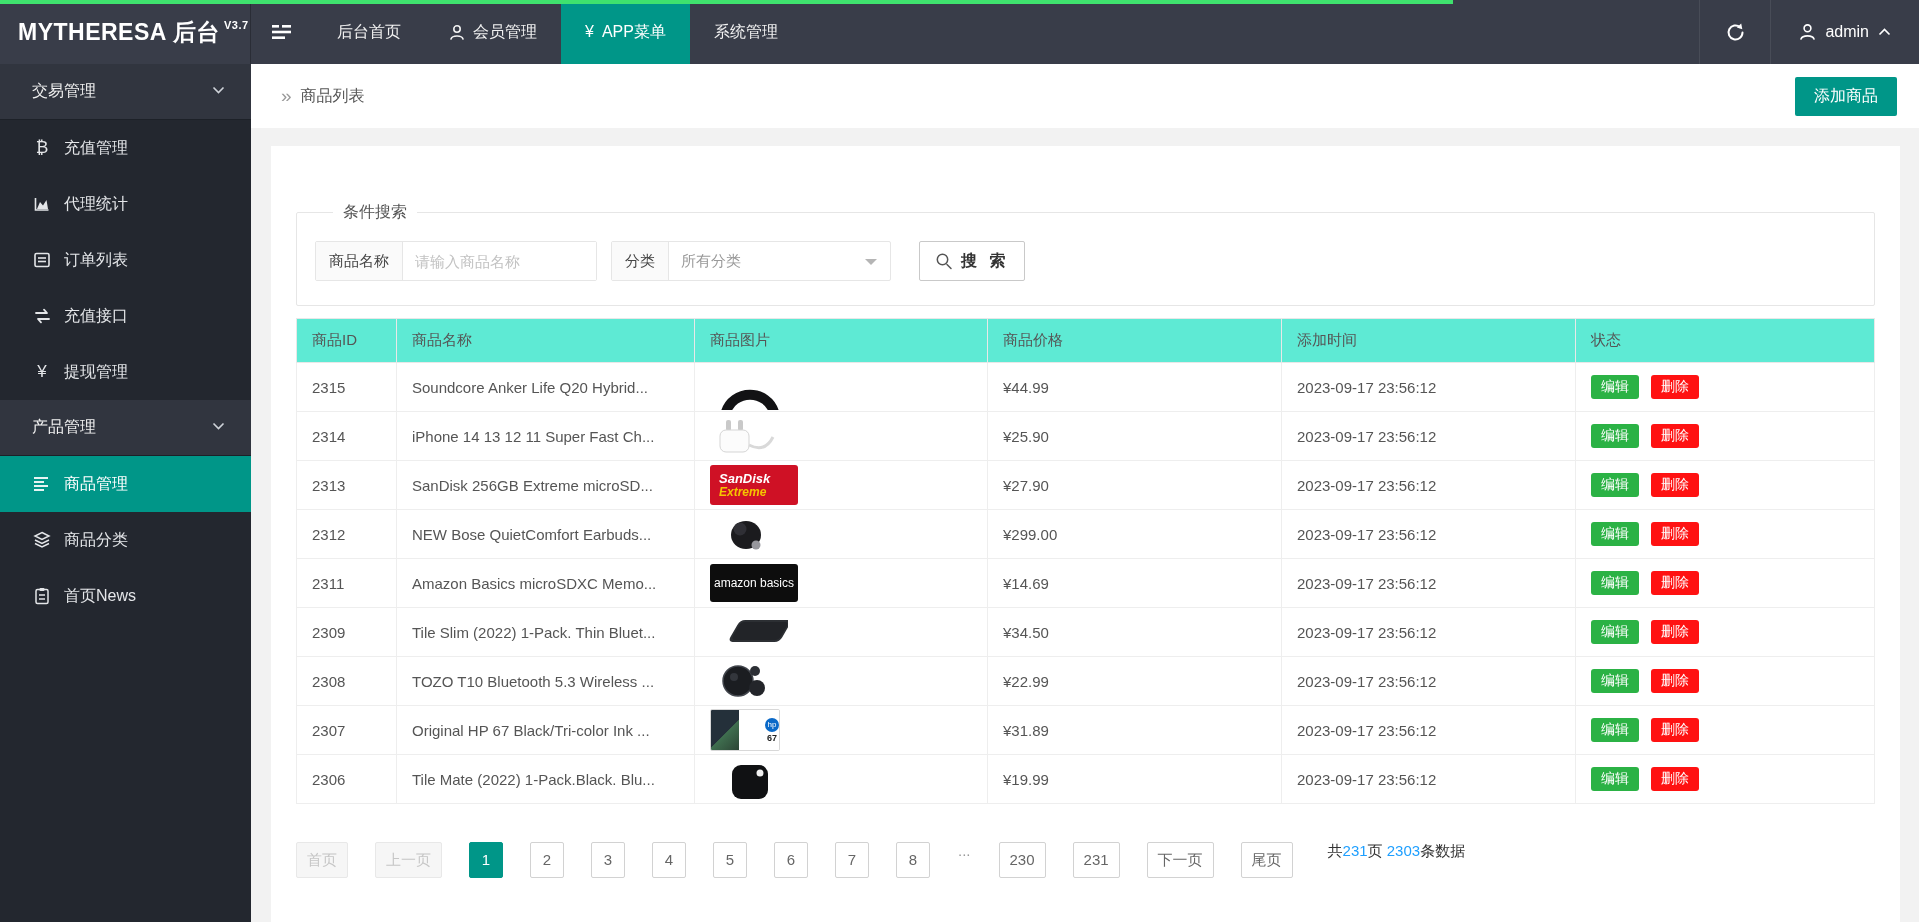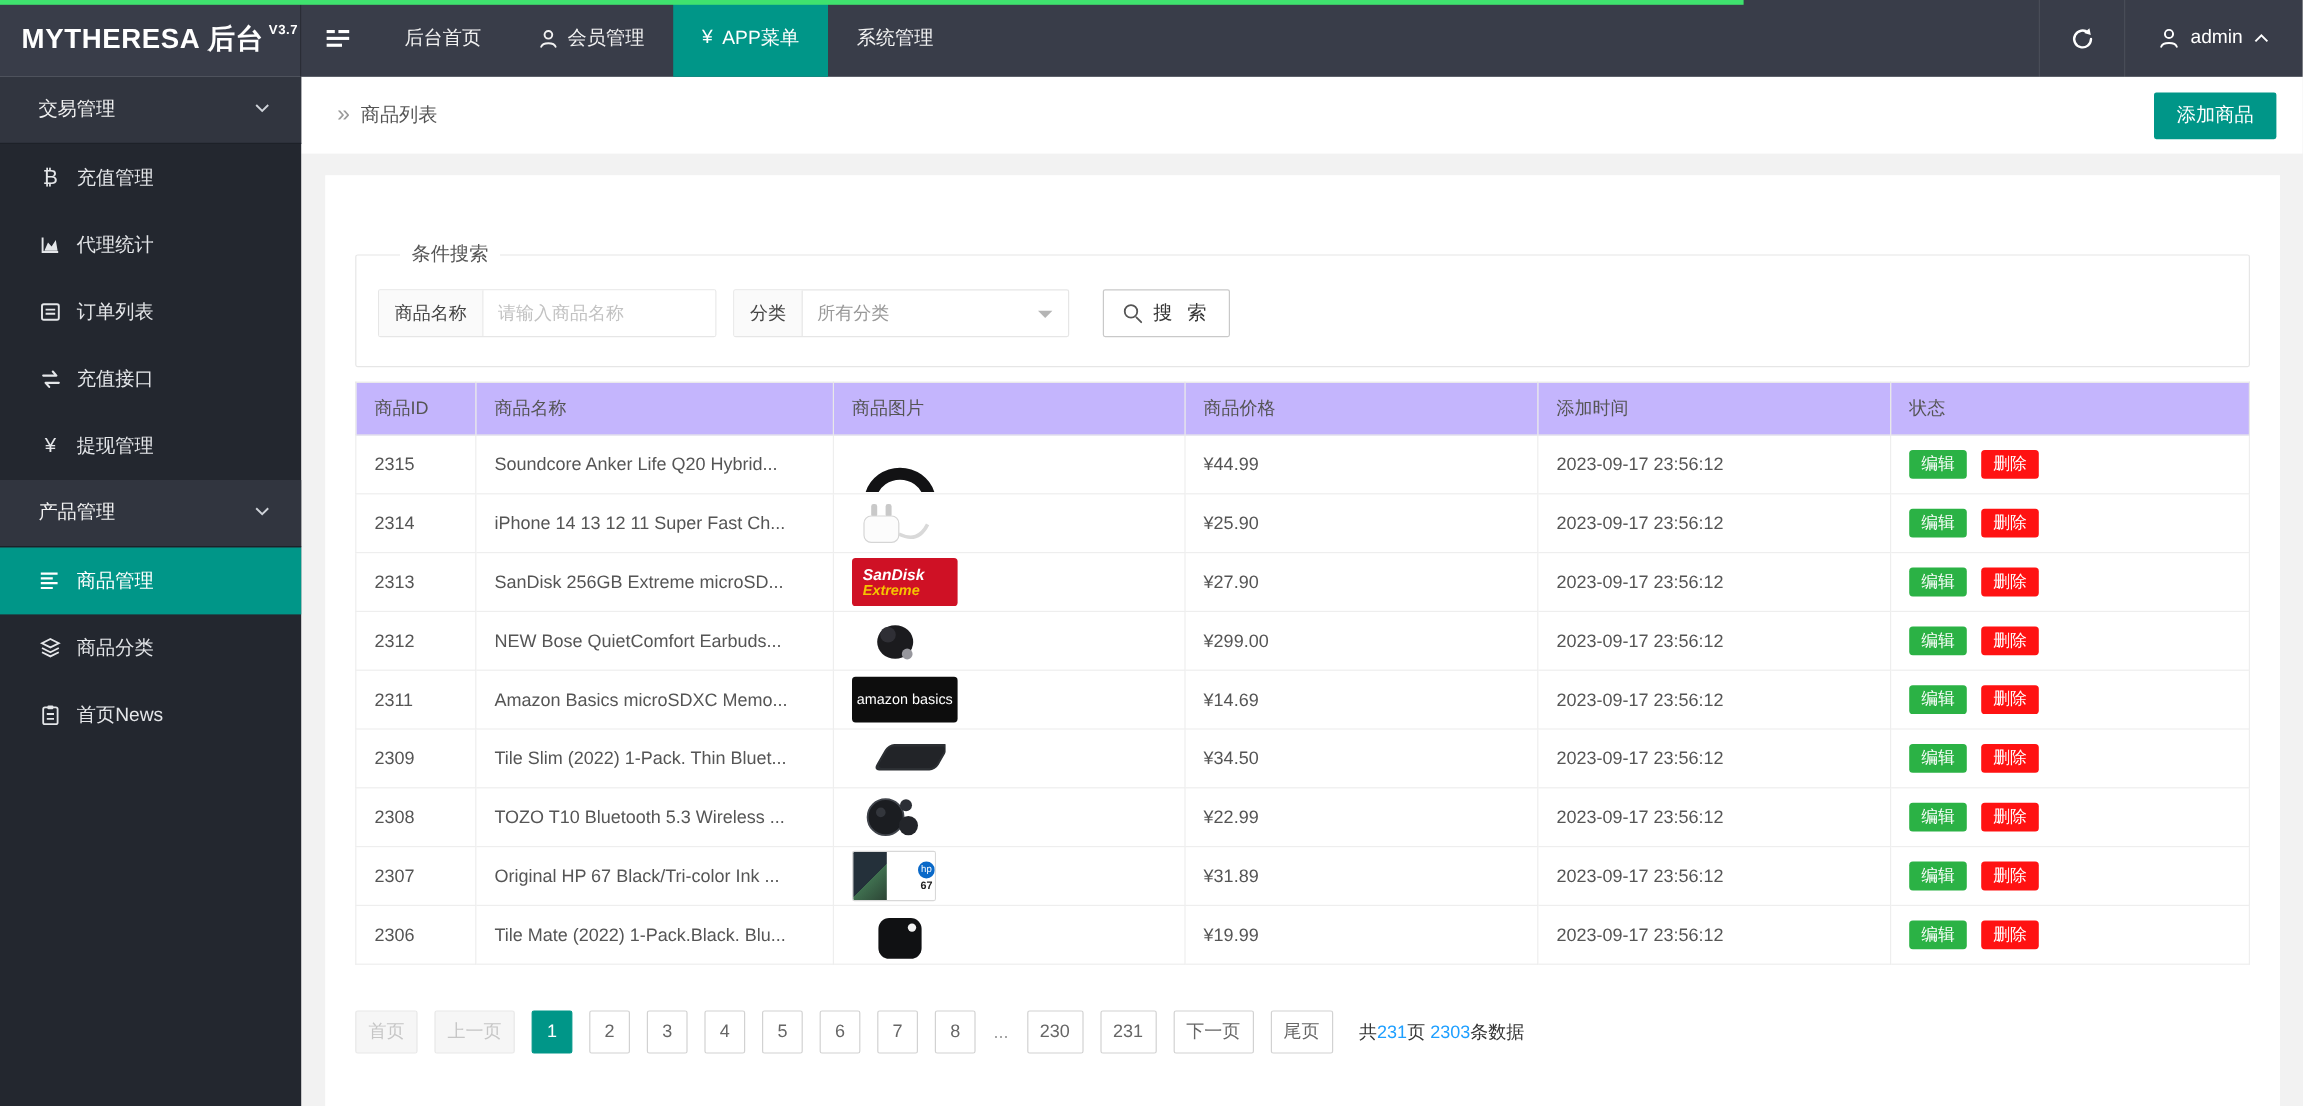--- a/index.html
+++ b/index.html
@@ -44,25 +44,25 @@
   fieldset.sfs { margin-top:56px; border:1px solid #e6e6e6; border-radius:2px; padding:14px 18px 24px 18px; }
   fieldset.sfs legend { margin-left:18px; padding:0 10px; font-size:16px; color:#555; }
   .sform { display:flex; align-items:center; margin-top:4px; }
   .igroup { display:flex; align-items:stretch; border:1px solid #e6e6e6; border-radius:2px; height:40px; background:#fff; }
   .igroup .addon { display:flex; align-items:center; padding:0 13px; background:#fafafa; border-right:1px solid #e6e6e6; font-size:15px; color:#444; white-space:nowrap; }
   .igroup input { border:none; outline:none; width:193px; padding:0 12px; font-size:15px; color:#333; font-family:inherit; }
   .igroup input::placeholder { color:#c2c2c2; }
   .igroup.g2 { margin-left:14px; }
   .fake-select { position:relative; width:221px; display:flex; align-items:center; padding:0 12px; font-size:15px; color:#999; cursor:pointer; }
   .fake-select .caret { position:absolute; right:13px; top:17px; width:0; height:0; border:6px solid transparent; border-top-color:#b5b5b5; }
-  .btn-search { margin-left:28px; height:40px; padding:0 15px; background:#fff; border:1px solid #c9c9c9; border-radius:2px; font-size:16px; color:#333; display:flex; align-items:center; gap:8px; cursor:pointer; letter-spacing:4px; font-family:inherit; }
+  .btn-search { margin-left:28px; height:40px; padding:0 15px; background:#fff; border:1px solid #c9c9c9; border-radius:2px; font-size:16px; color:#333; display:flex; align-items:center; gap:8px; cursor:pointer; letter-spacing:4px; font-family:inherit;font-weight:bold; }
 
   
   table.goods { width:100%; margin-top:12px; border-collapse:collapse; border:1px solid #e6e6e6; table-layout:fixed; }
-  table.goods th { background:#c4b5fd; height:44px; text-align:left; padding:0 15px; font-weight:normal; font-size:15px; color:#555; border:1px solid #e8e8e8; }
+  table.goods th { background:#5eead4; height:44px; text-align:left; padding:0 15px; font-weight:normal; font-size:15px; color:#555; border:1px solid #e8e8e8; }
   table.goods td { height:49px; padding:0 15px; font-size:15px; color:#555; border:1px solid #eeeeee; background:#fff; }
   td.imgcell { padding:2px 14px; }
   .c-id{width:100px;} .c-name{width:298px;} .c-img{width:293px;} .c-price{width:294px;} .c-time{width:294px;}
 
   .pimg { height:45px; width:96px; display:flex; align-items:center; overflow:hidden; }
   .img-sandisk { width:88px; height:40px; background:#cf1125; border-radius:3px; display:flex; flex-direction:column; align-items:flex-start; justify-content:center; padding-left:9px; }
   .img-sandisk .sd1 { color:#fff; font-weight:bold; font-style:italic; font-size:13px; line-height:14px; }
   .img-sandisk .sd2 { color:#f5c400; font-weight:bold; font-style:italic; font-size:12px; line-height:13px; }
   .img-amazon { width:88px; height:38px; background:#0d0d0d; border-radius:3px; display:flex; align-items:center; justify-content:center; }
   .img-amazon span { color:#fff; font-size:12px; }
@@ -70,21 +70,21 @@
   .img-hp .hp-photo { width:40px; background:linear-gradient(135deg,#24303a 55%,#3f6f4f 56%,#2c4435); }
   .img-hp .hp-side { flex:1; background:#fff; display:flex; flex-direction:column; align-items:center; justify-content:center; gap:1px; }
   .img-hp .hp-logo { width:14px; height:14px; border-radius:50%; background:#0a69c8; color:#fff; font-size:8px; display:flex; align-items:center; justify-content:center; }
   .img-hp .hp-num { font-size:9px; color:#222; font-weight:bold; }
 
   .btn-edit, .btn-del { display:inline-block; padding:3px 10px; border-radius:3px; color:#fff; font-size:14px; cursor:pointer; }
   .btn-edit { background:#2bb245; }
   .btn-del { background:#ff1212; margin-left:12px; }
 
   
-  .pager { display:flex; align-items:center; gap:14px; margin-top:38px; }
+  .pager { display:flex; align-items:flex-start; gap:27px; margin-top:38px; }
   .pbtn { min-width:34px; height:36px; line-height:34px; text-align:center; padding:0 10px; border:1px solid #d2d2d2; border-radius:2px; background:#fff; color:#666; font-size:15px; cursor:pointer; }
   .pbtn.disabled { background:#f6f6f6; color:#c6c6c6; border-color:#e8e8e8; cursor:default; }
   .pbtn.active { background:#009688; border-color:#009688; color:#fff; }
   .pellipsis { color:#999; font-size:15px; padding:0 1px; }
   .psummary { margin-left:8px; font-size:15px; color:#333; }
   .psummary b { color:#1e9fff; font-weight:normal; }
 
   svg { display:block; }
 </style>
 </head>

